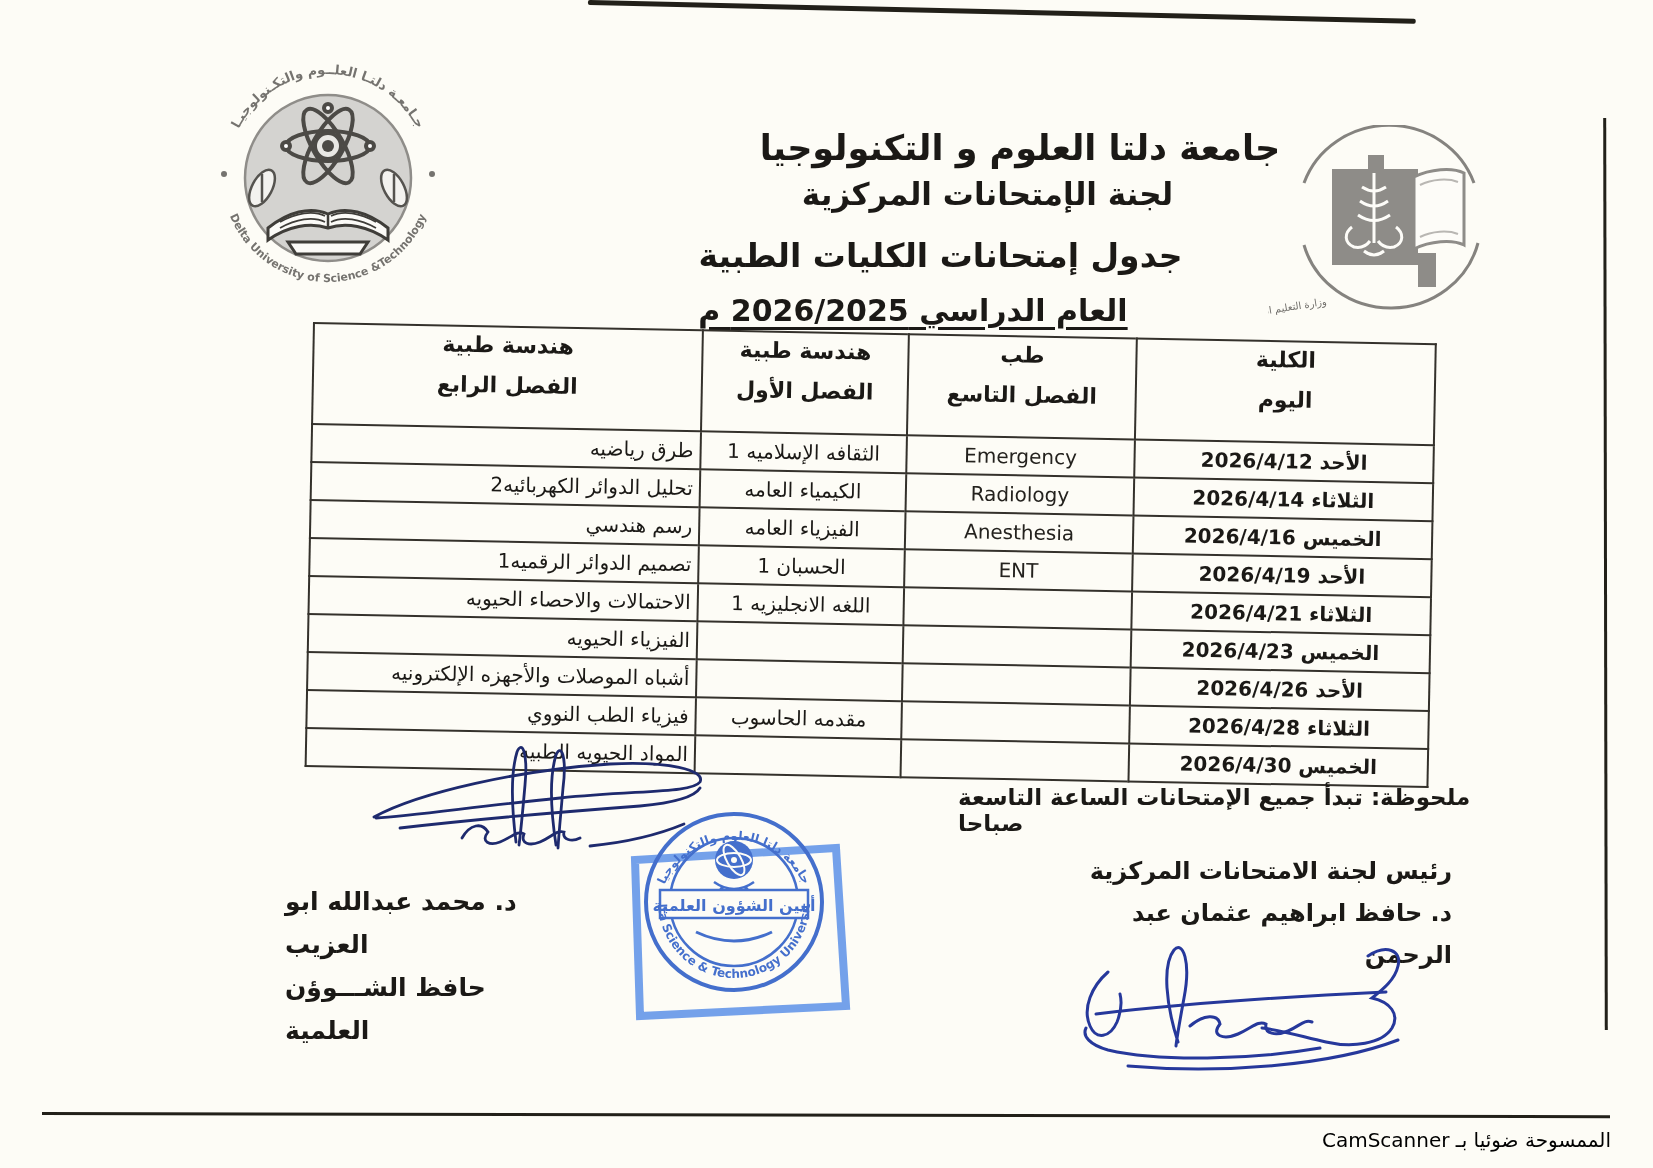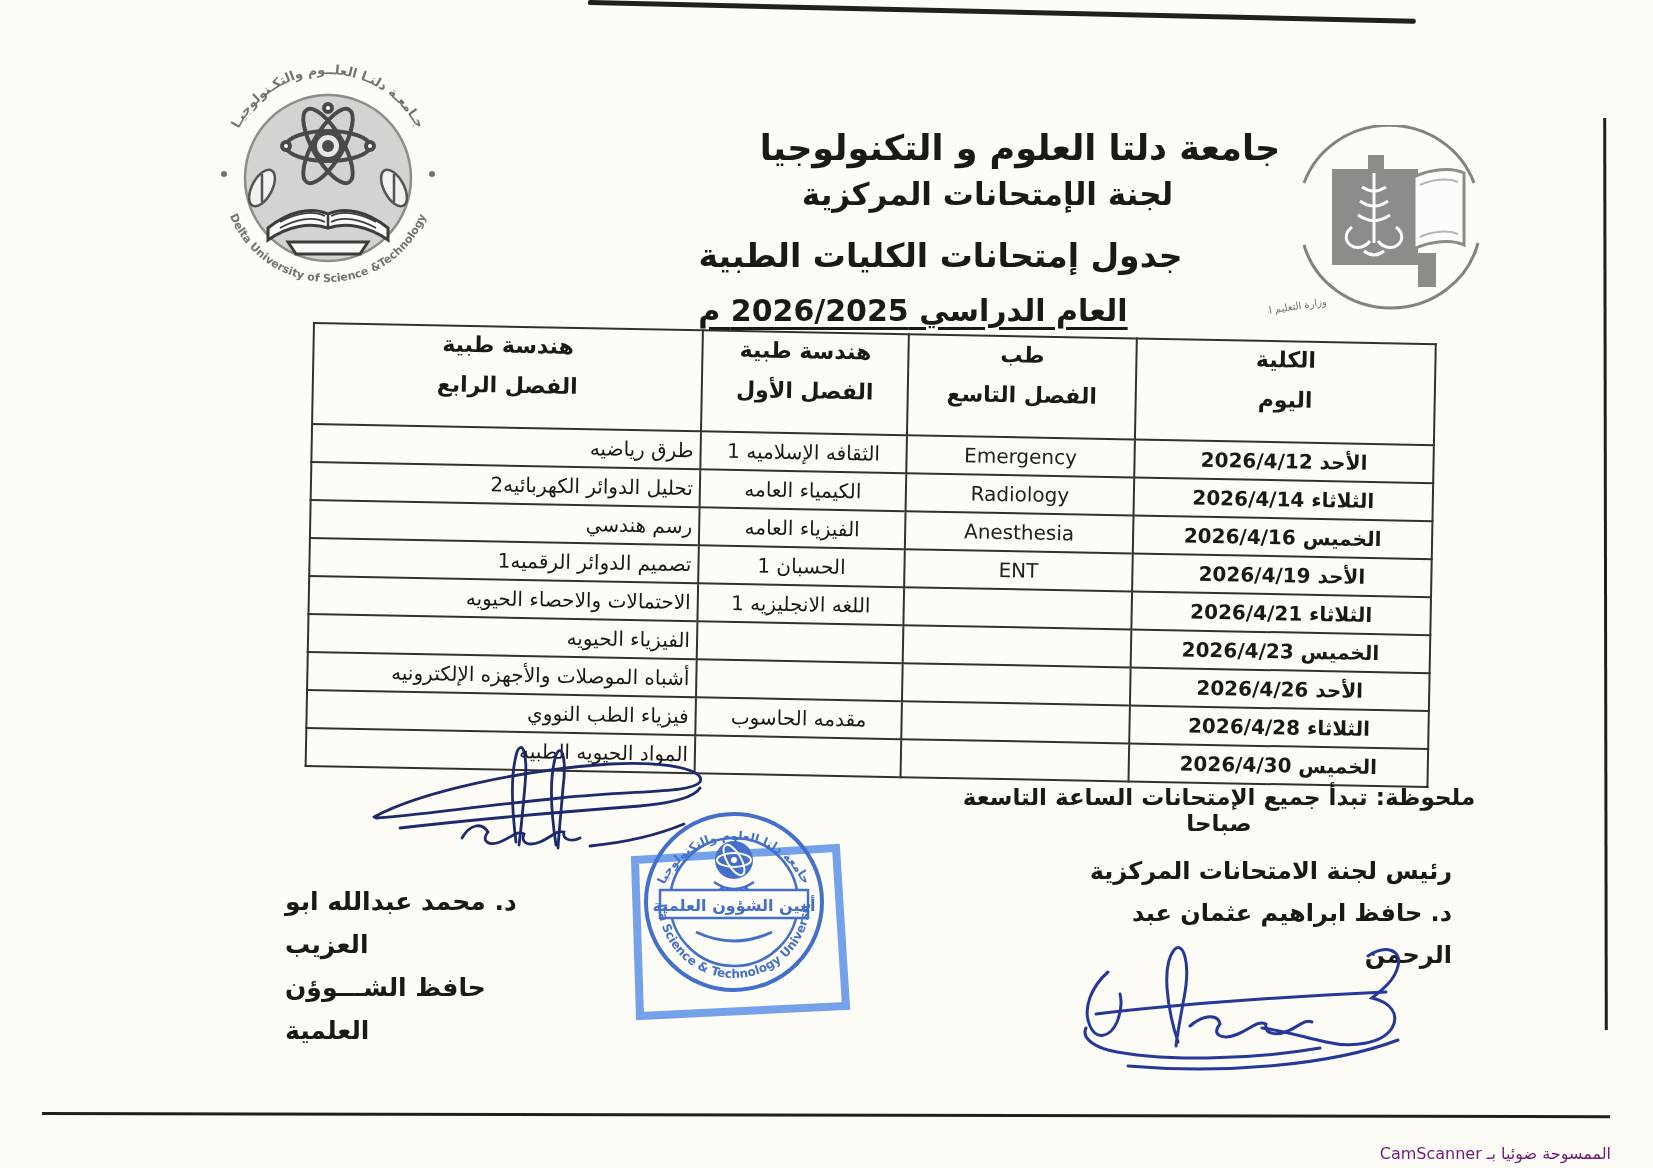--- a/index.html
+++ b/index.html
@@ -30,25 +30,25 @@
   table.exam td,table.exam th{border:2px solid #34312b;padding:0;overflow:hidden;}
   table.exam th{height:94px;vertical-align:top;font-size:22px;font-weight:bold;text-align:center;padding-top:5px;}
   table.exam th .l2{display:block;margin-top:15px;font-weight:bold;}
   table.exam td{height:36px;font-size:20px;}
   .c-day{width:299px;text-align:center;font-size:21px;font-weight:600;}
   .c-med{width:228px;text-align:center;font-size:24px;direction:ltr;color:#24221e;}
   .c-e1{width:206px;text-align:center;}
   .c-e4{width:389px;text-align:right;padding-left:6px !important;padding-right:6px !important;}
   .date-num{font-weight:600;}
   
-  .note{left:958px;top:784px;width:522px;font-size:23px;font-weight:bold;text-align:center;direction:rtl;}
+  .note{left:958px;top:784px;width:522px;font-size:23px;font-weight:bold;text-align:left;direction:rtl;}
   .sig-right-text{left:1060px;top:850px;width:392px;font-size:24px;font-weight:bold;text-align:right;direction:rtl;line-height:1.75;}
   .sig-left-text{left:285px;top:880px;width:285px;font-size:25px;font-weight:bold;text-align:left;direction:rtl;line-height:1.72;}
   
-  .cs-footer{top:1128px;right:42px;font-size:16px;color:#701a75;direction:rtl;margin-top:16px;}
+  .cs-footer{top:1128px;right:42px;font-size:20px;color:#000000;direction:rtl;}
   svg{display:block;}
 </style>
 </head>
 <body>
 
 <div class="abs edge edge-top"></div>
 <div class="abs edge edge-right"></div>
 <div class="abs edge edge-bottom"></div>
 
 <div class="abs" style="left:210px;top:56px;width:236px;height:244px;">

